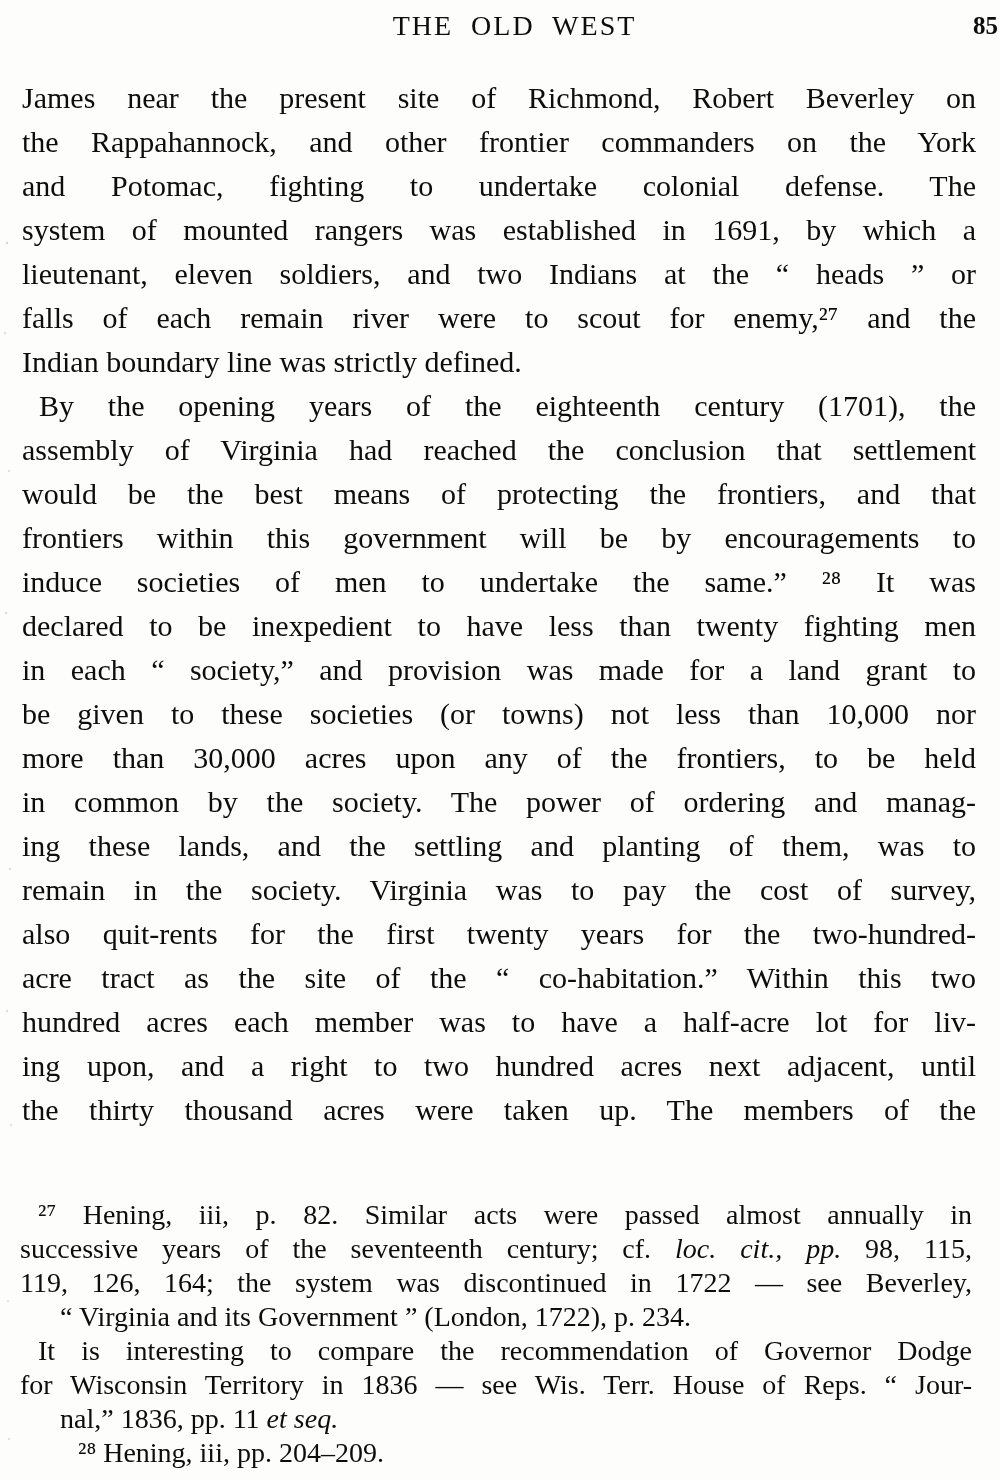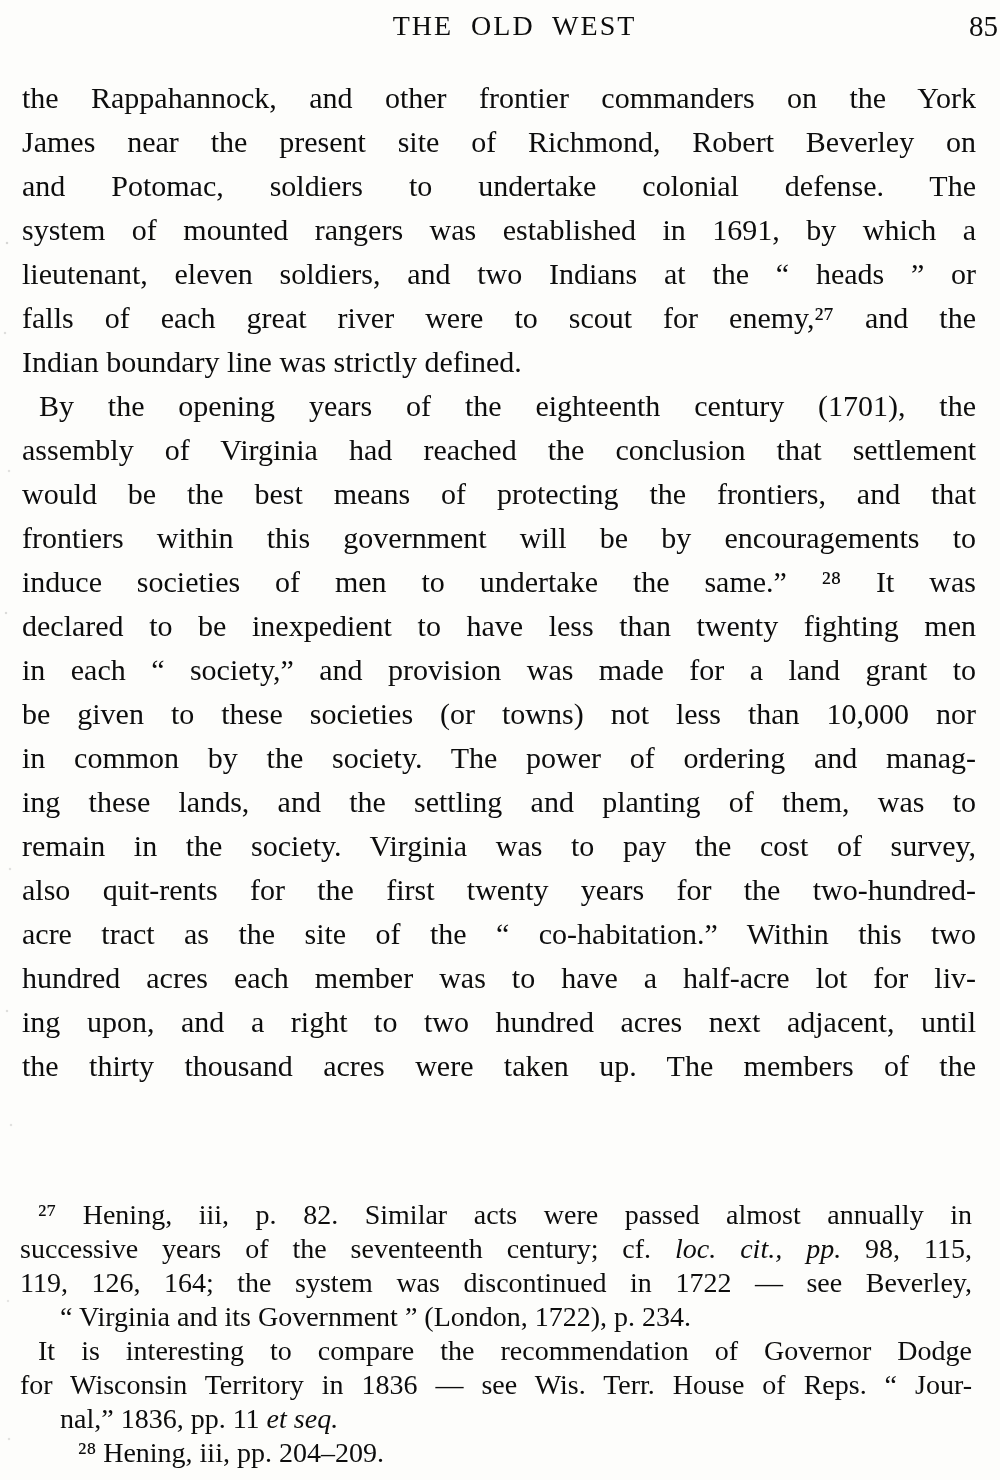--- a/index.html
+++ b/index.html
@@ -30,22 +30,23 @@
     text-align: center;
     font-size: 28px;
     letter-spacing: 2px;
     word-spacing: 9px;
     line-height: 36px;
   }
   .page-num {
     position: absolute;
     right: 31px;
     top: 0;
-    font-size: 29px;
+    font-size: 25px;
     line-height: 36px;
+    font-weight: bold;
   }
   
   .body-text {
     position: absolute;
     top: 76px;
     left: 22px;
     width: 954px;
     font-size: 30px;
   }
   .para { margin: 0; padding: 0; }
@@ -102,37 +103,38 @@
 
   <div class="speckles"></div>
 
   <div class="running-head">
     <span class="head-title">THE OLD WEST</span>
     <span class="page-num">85</span>
   </div>
 
   <div class="body-text">
     <p class="para">
+      <span class="line">James near the present site of Richmond, Robert Beverley on</span>
       <span class="line">the Rappahannock, and other frontier commanders on the York</span>
-      <span class="line">James near the present site of Richmond, Robert Beverley on</span>
-      <span class="line">and Potomac, soldiers to undertake colonial defense. The</span>
+      <span class="line">and Potomac, fighting to undertake colonial defense. The</span>
       <span class="line">system of mounted rangers was established in 1691, by which a</span>
       <span class="line">lieutenant, eleven soldiers, and two Indians at the “ heads ” or</span>
-      <span class="line">falls of each great river were to scout for enemy,²⁷ and the</span>
+      <span class="line">falls of each remain river were to scout for enemy,²⁷ and the</span>
       <span class="line last">Indian boundary line was strictly defined.</span>
     </p>
     <p class="para indent">
       <span class="line">By the opening years of the eighteenth century (1701), the</span>
       <span class="line">assembly of Virginia had reached the conclusion that settlement</span>
       <span class="line">would be the best means of protecting the frontiers, and that</span>
       <span class="line">frontiers within this government will be by encouragements to</span>
       <span class="line">induce societies of men to undertake the same.” ²⁸ It was</span>
       <span class="line">declared to be inexpedient to have less than twenty fighting men</span>
       <span class="line">in each “ society,” and provision was made for a land grant to</span>
       <span class="line">be given to these societies (or towns) not less than 10,000 nor</span>
+      <span class="line">more than 30,000 acres upon any of the frontiers, to be held</span>
       <span class="line">in common by the society. The power of ordering and manag-</span>
       <span class="line">ing these lands, and the settling and planting of them, was to</span>
       <span class="line">remain in the society. Virginia was to pay the cost of survey,</span>
       <span class="line">also quit-rents for the first twenty years for the two-hundred-</span>
       <span class="line">acre tract as the site of the “ co-habitation.” Within this two</span>
       <span class="line">hundred acres each member was to have a half-acre lot for liv-</span>
       <span class="line">ing upon, and a right to two hundred acres next adjacent, until</span>
       <span class="line">the thirty thousand acres were taken up. The members of the</span>
     </p>
   </div>

